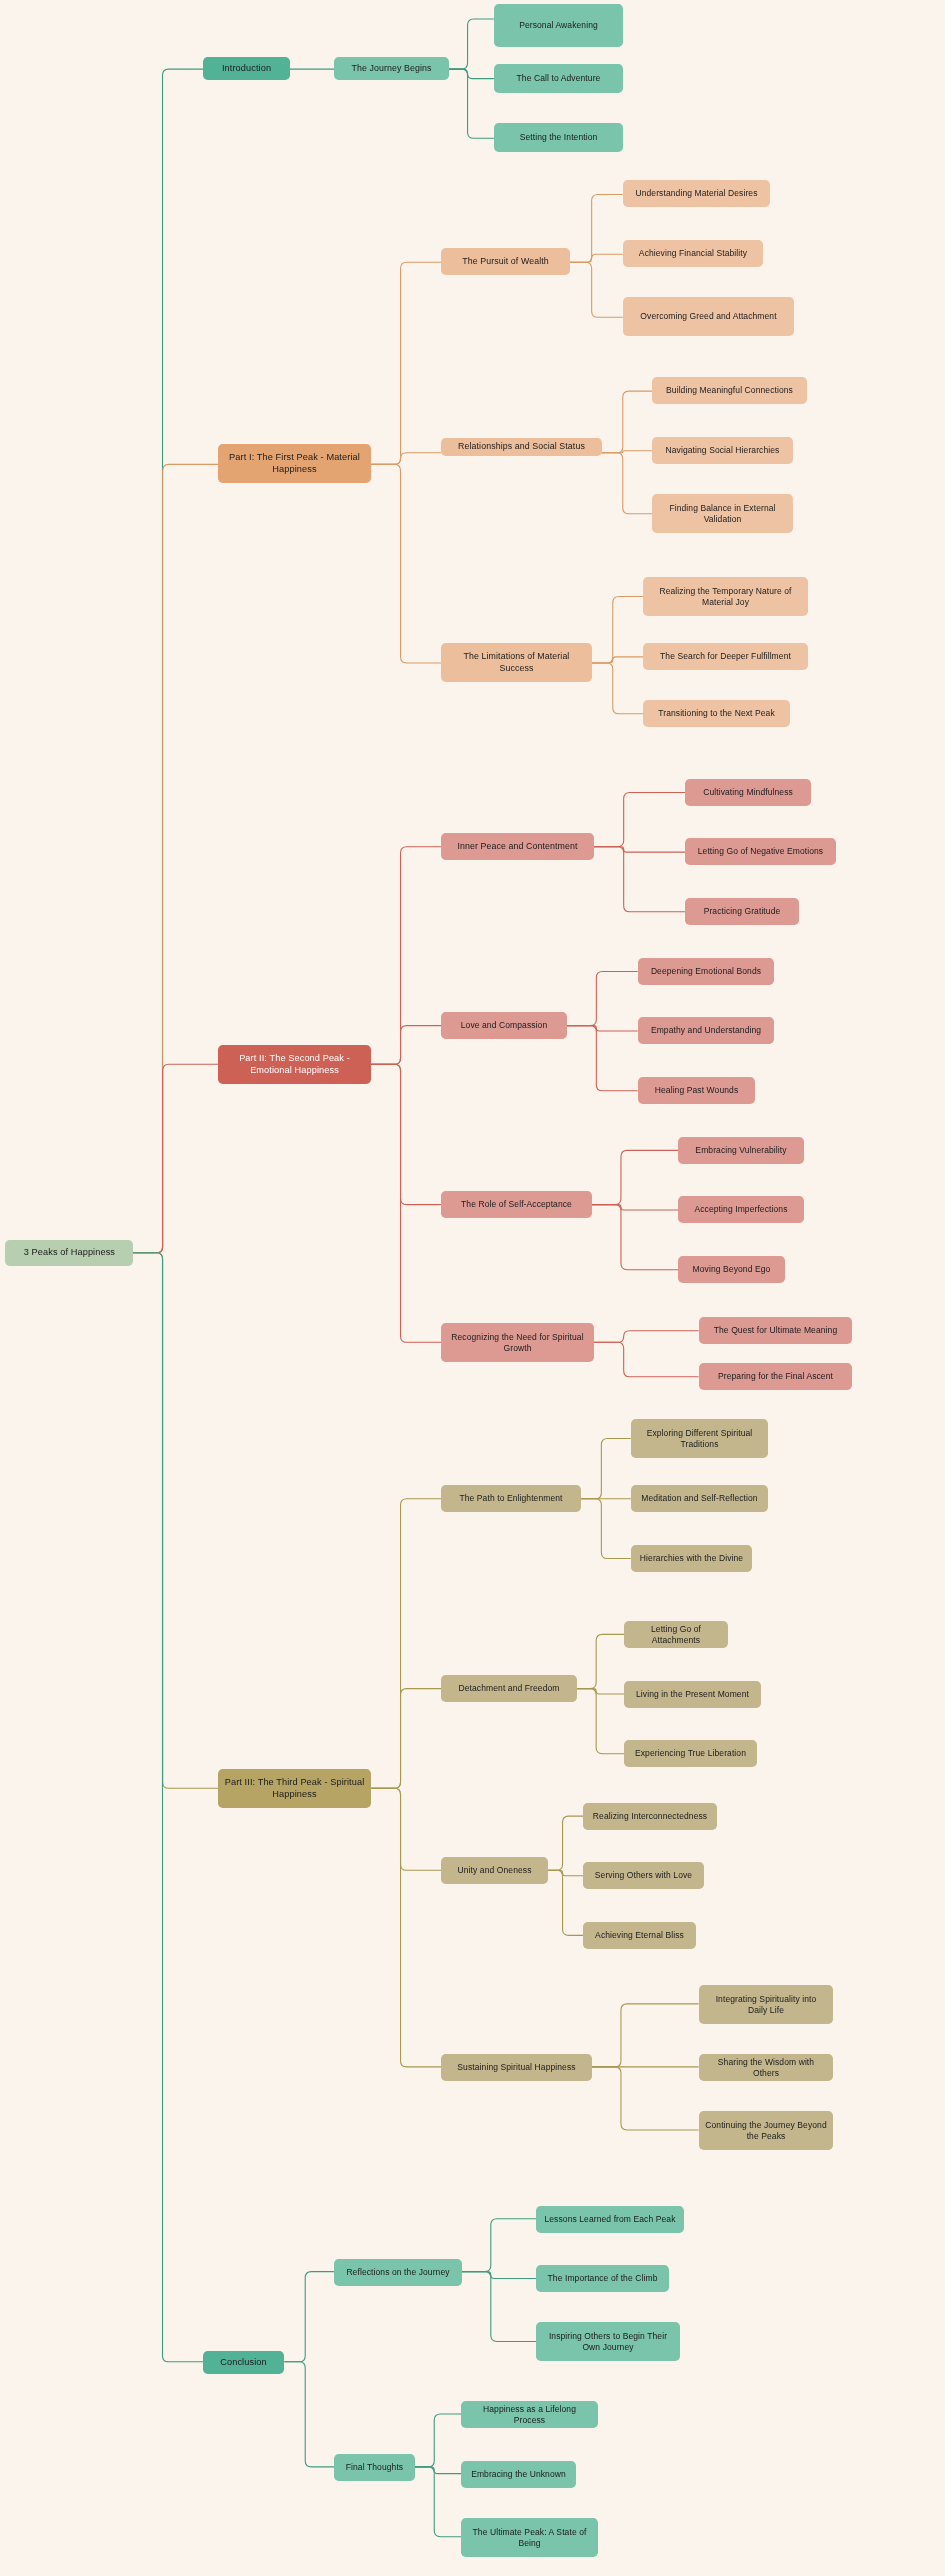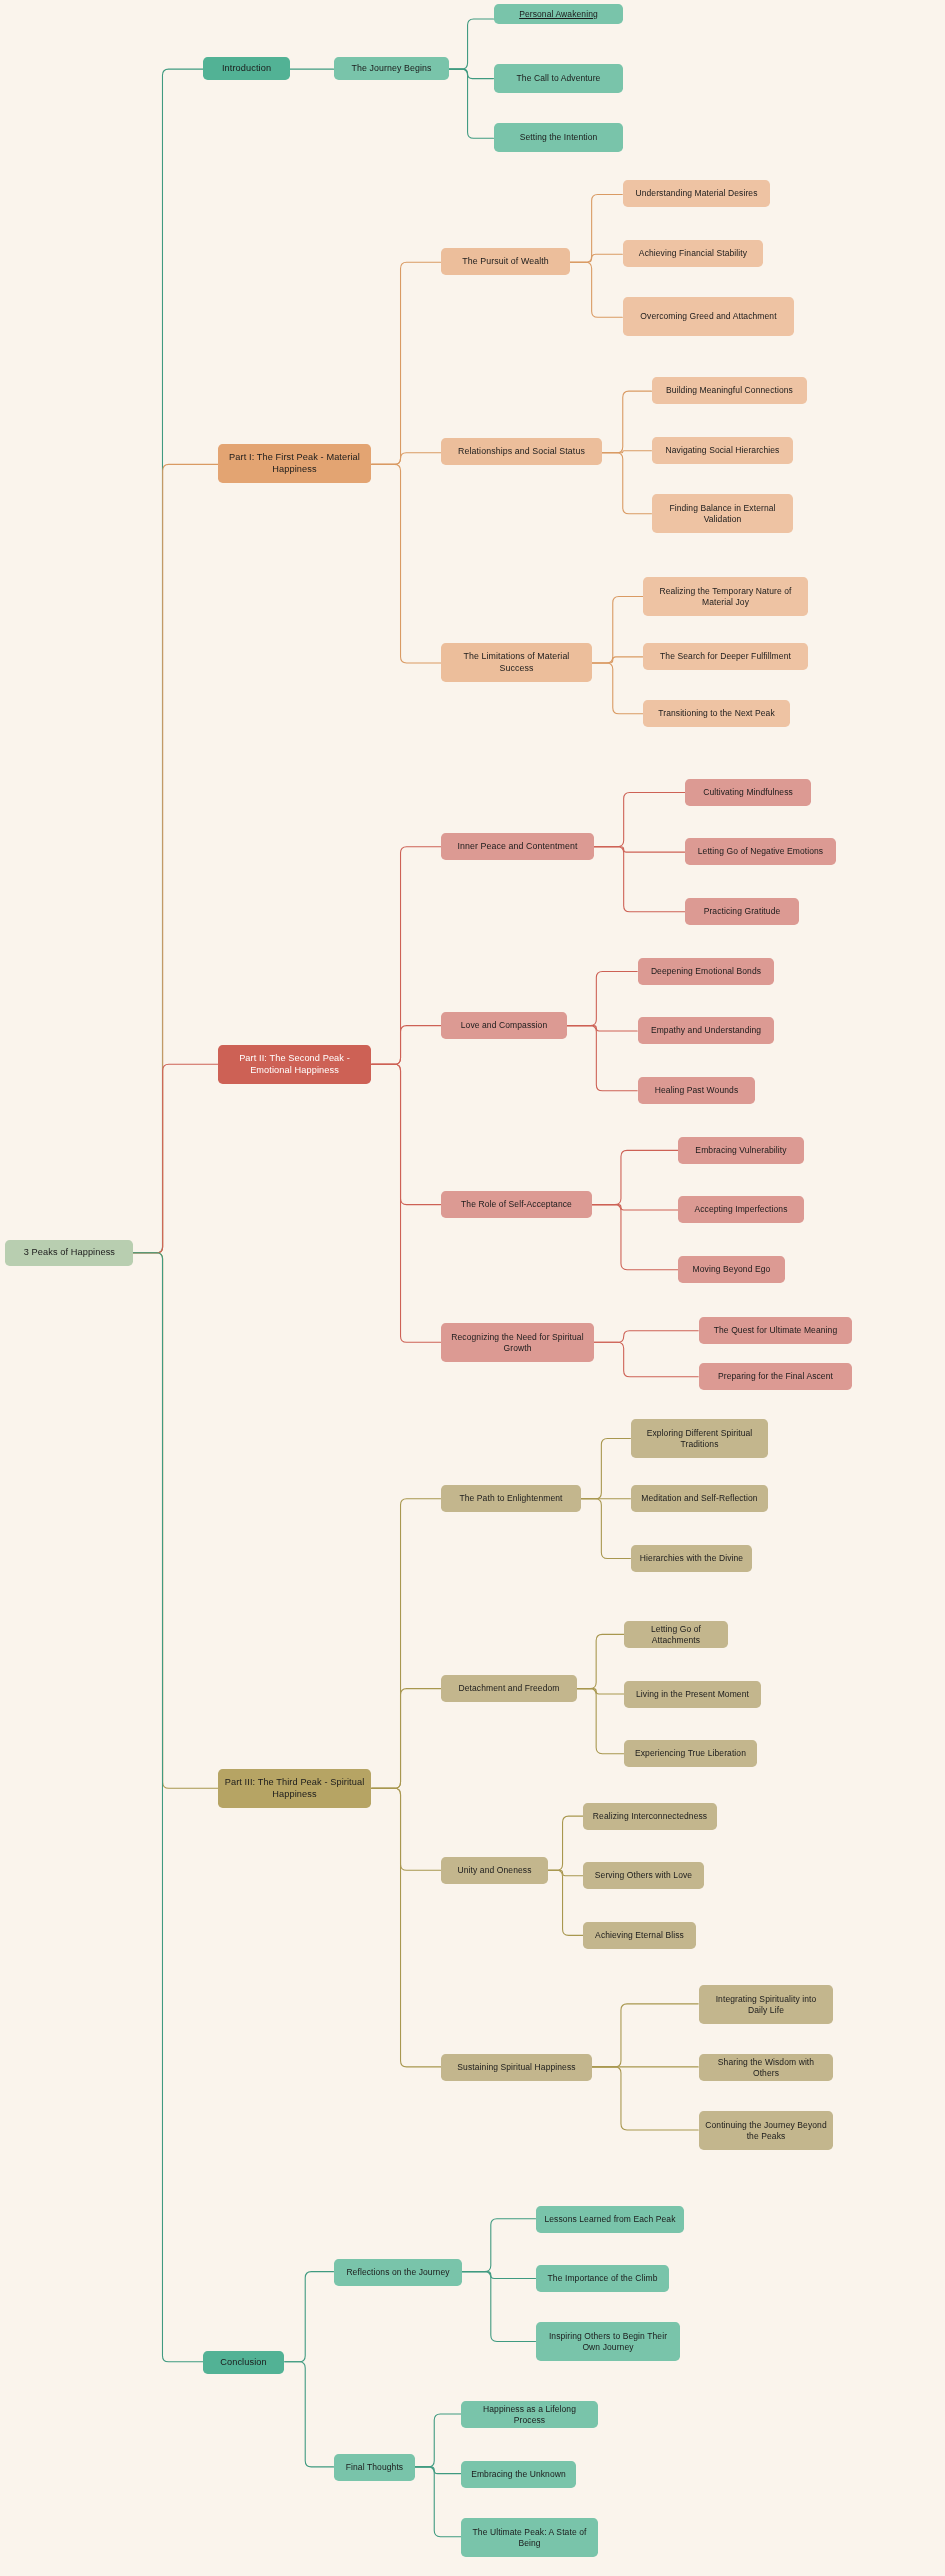--- a/index.html
+++ b/index.html
@@ -124,21 +124,21 @@
     </svg>
 <div class="node lvl-root" style="left: 5.4px; top: 1240px; width: 128px; height: 26px; background: rgb(184, 206, 176);">
       <span class="node-label">3 Peaks of Happiness</span>
     </div>
     <div class="node lvl-branch" style="left: 203px; top: 57px; width: 87px; height: 23px; background: rgb(82, 178, 149);">
       <span class="node-label">Introduction</span>
     </div>
     <div class="node lvl-sub" style="left: 334px; top: 57px; width: 115px; height: 23px; background: rgb(121, 196, 170);">
       <span class="node-label">The Journey Begins</span>
     </div>
-    <div class="node lvl-leaf" style="left: 494px; top: 4.1px; width: 129px; height: 20px; background: rgb(121, 196, 170); text-decoration: underline;">
+    <div class="node lvl-leaf" style="left: 494px; top: 4.1px; width: 129px; height: 43px; background: rgb(121, 196, 170);">
       <span class="node-label">Personal Awakening</span>
     </div>
     <div class="node lvl-leaf" style="left: 494px; top: 64px; width: 129px; height: 28.5px; background: rgb(121, 196, 170);">
       <span class="node-label">The Call to Adventure</span>
     </div>
     <div class="node lvl-leaf" style="left: 494px; top: 123px; width: 129px; height: 28.5px; background: rgb(121, 196, 170);">
       <span class="node-label">Setting the Intention</span>
     </div>
     <div class="node lvl-branch" style="left: 218px; top: 444px; width: 153px; height: 39px; background: rgb(227, 164, 114);">
       <span class="node-label">Part I: The First Peak - Material Happiness</span>
@@ -148,21 +148,21 @@
     </div>
     <div class="node lvl-leaf" style="left: 623px; top: 180px; width: 147px; height: 27px; background: rgb(238, 195, 163);">
       <span class="node-label">Understanding Material Desires</span>
     </div>
     <div class="node lvl-leaf" style="left: 623px; top: 240px; width: 140px; height: 27px; background: rgb(238, 195, 163);">
       <span class="node-label">Achieving Financial Stability</span>
     </div>
     <div class="node lvl-leaf" style="left: 623px; top: 297px; width: 171px; height: 39px; background: rgb(238, 195, 163);">
       <span class="node-label">Overcoming Greed and Attachment</span>
     </div>
-    <div class="node lvl-sub" style="left: 441px; top: 438px; width: 161px; height: 27px; background: rgb(236, 190, 155);">
+    <div class="node lvl-sub" style="left: 441px; top: 438px; width: 161px; height: 18px; background: rgb(236, 190, 155);">
       <span class="node-label">Relationships and Social Status</span>
     </div>
     <div class="node lvl-leaf" style="left: 652px; top: 377px; width: 155px; height: 27px; background: rgb(238, 195, 163);">
       <span class="node-label">Building Meaningful Connections</span>
     </div>
     <div class="node lvl-leaf" style="left: 652px; top: 437px; width: 141px; height: 27px; background: rgb(238, 195, 163);">
       <span class="node-label">Navigating Social Hierarchies</span>
     </div>
     <div class="node lvl-leaf" style="left: 652px; top: 494px; width: 141px; height: 39px; background: rgb(238, 195, 163);">
       <span class="node-label">Finding Balance in External Validation</span>

